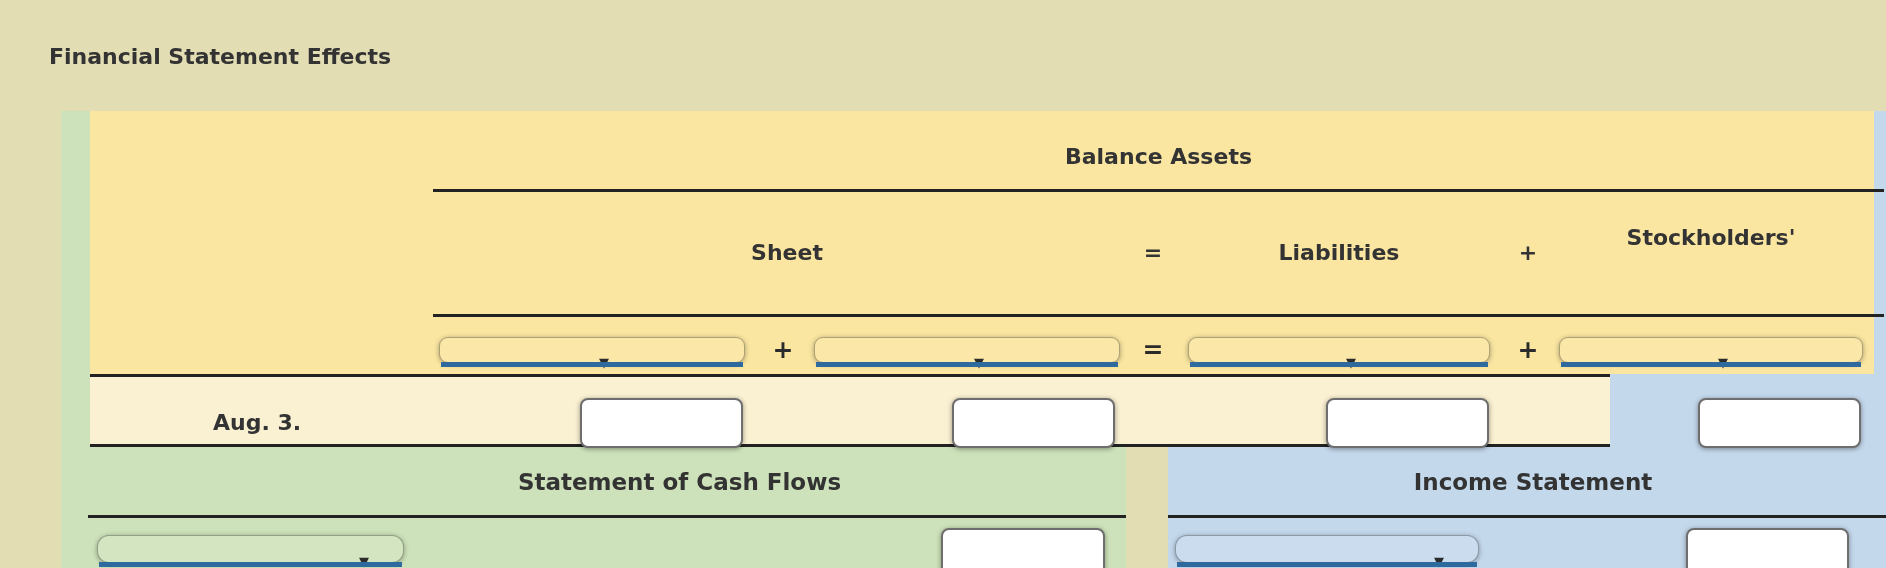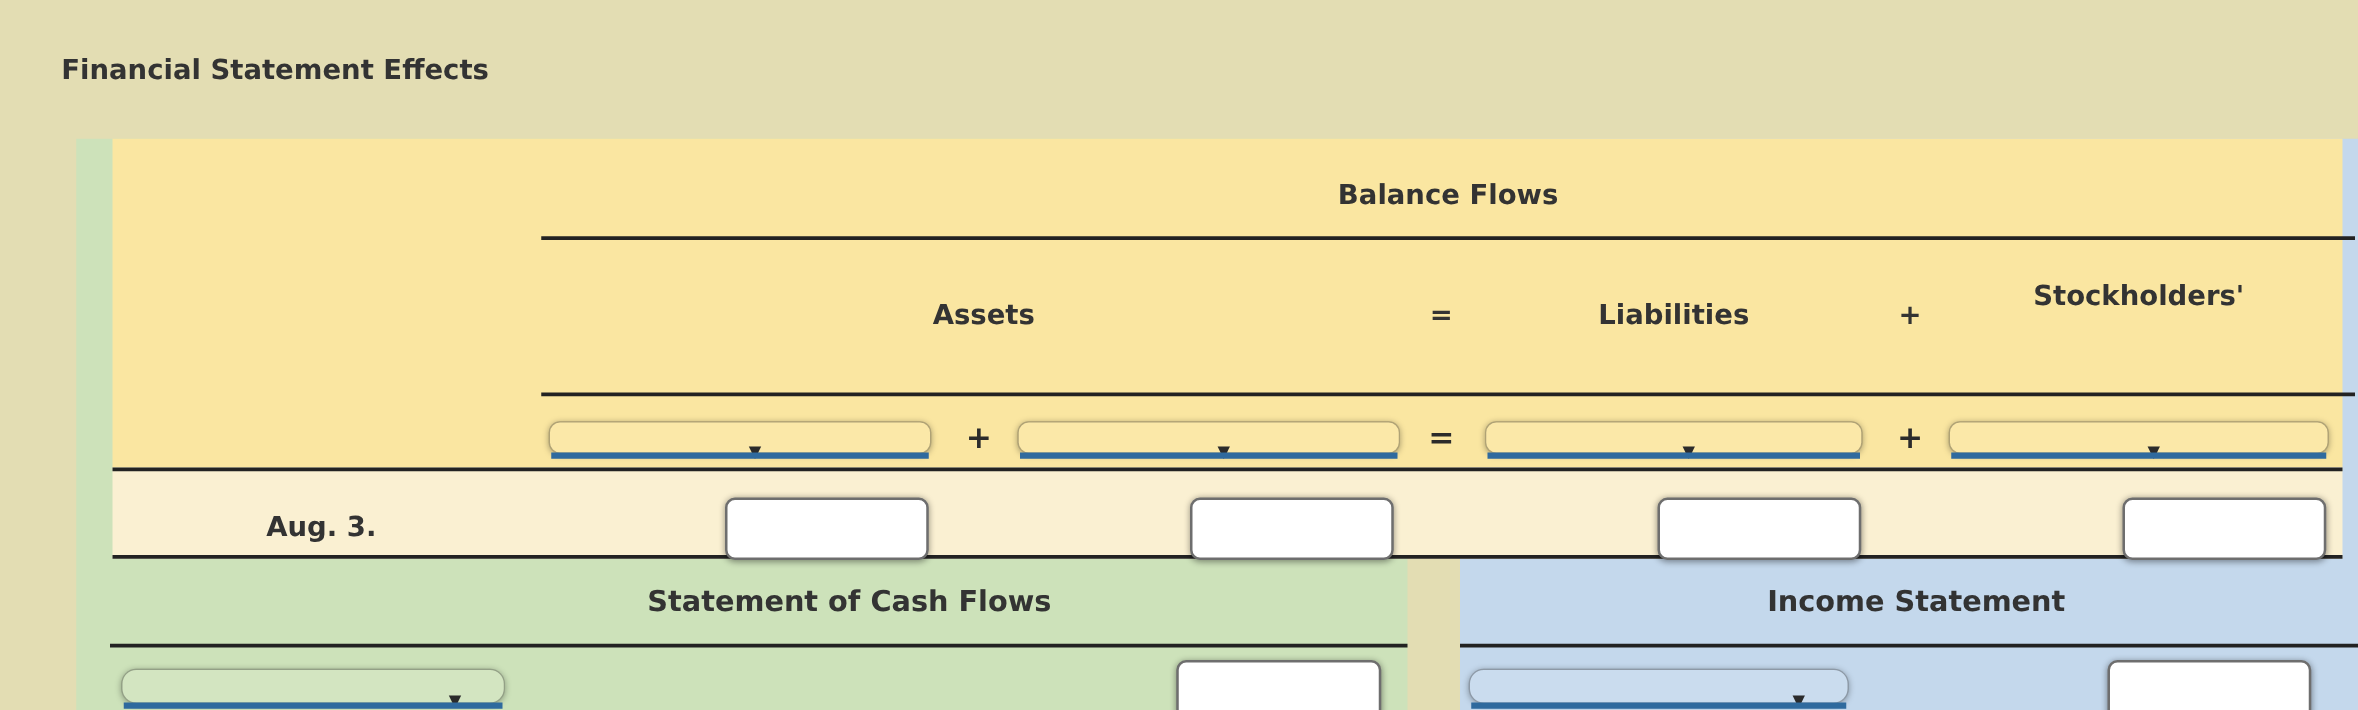--- a/index.html
+++ b/index.html
@@ -8,21 +8,21 @@
     --line_dark:#222222; --text_dark:#333333; --input_border:#6e6e6e;
     --select_yellow:#fbe8a8; --select_green:#d3e5c1; --select_blue:#cadcee;
   }
   *{margin:12px;padding:0;box-sizing:border-box;font-family:"DejaVu Sans","Liberation Sans",sans-serif;}
   body{width:1886px;height:568px;overflow:hidden;background:var(--page_bg);position:relative;color:var(--text_dark);}
   .page-title{position:absolute;left:13px;top:8px;font-size:22px;font-weight:bold;color:var(--text_dark);}
   .container{position:absolute;left:13px;top:63px;width:1837px;height:476px;}
   .green-panel{position:absolute;left:0;top:0;width:1065px;height:476px;background:var(--panel_green);}
   .blue-panel{position:absolute;left:1107px;top:0;width:730px;height:476px;background:var(--panel_blue);}
   .yellow-block{position:absolute;left:29px;top:0;width:1784px;height:263px;background:var(--panel_yellow);}
-  .cream-row{position:absolute;left:29px;top:263px;width:1784px;height:73px;background:var(--row_cream);
+  .cream-row{position:absolute;left:29px;top:263px;width:1520px;height:73px;background:var(--row_cream);
              border-top:3px solid var(--line_dark);border-bottom:3px solid var(--line_dark);}
   .rule{position:absolute;height:3px;background:var(--line_dark);}
   .bs-title{position:absolute;left:331px;top:12px;width:1451px;height:44px;line-height:44px;
             text-align:center;font-size:22px;font-weight:bold;}
   .rule-1{left:331px;top:66px;width:1451px;}
   .rule-2{left:331px;top:191px;width:1451px;}
   .hdr{position:absolute;font-size:22px;font-weight:bold;text-align:center;line-height:36px;}
   .hdr-assets{left:585px;top:112px;width:200px;}
   .hdr-eq{left:1031px;top:112px;width:40px;}
   .hdr-liab{left:1137px;top:112px;width:200px;text-align:center;}
@@ -63,24 +63,24 @@
 </head>
 <body>
 
 <div class="page-title">Financial Statement Effects</div>
 
 <div class="container">
   <div class="green-panel"></div>
   <div class="blue-panel"></div>
 
   <div class="yellow-block">
-    <div class="bs-title">Balance Flows</div>
+    <div class="bs-title">Balance Assets</div>
     <div class="rule rule-1"></div>
 
-    <div class="hdr hdr-assets">Assets</div>
+    <div class="hdr hdr-assets">Sheet</div>
     <div class="hdr hdr-eq">=</div>
     <div class="hdr hdr-liab">Liabilities</div>
     <div class="hdr hdr-plus">+</div>
     <div class="hdr hdr-se">
       <div>Stockholders'</div>
     </div>
     <div class="rule rule-2"></div>
 
     <div class="select bs-select sel-1 center-arrow">
       <span class="sel-value"></span>

